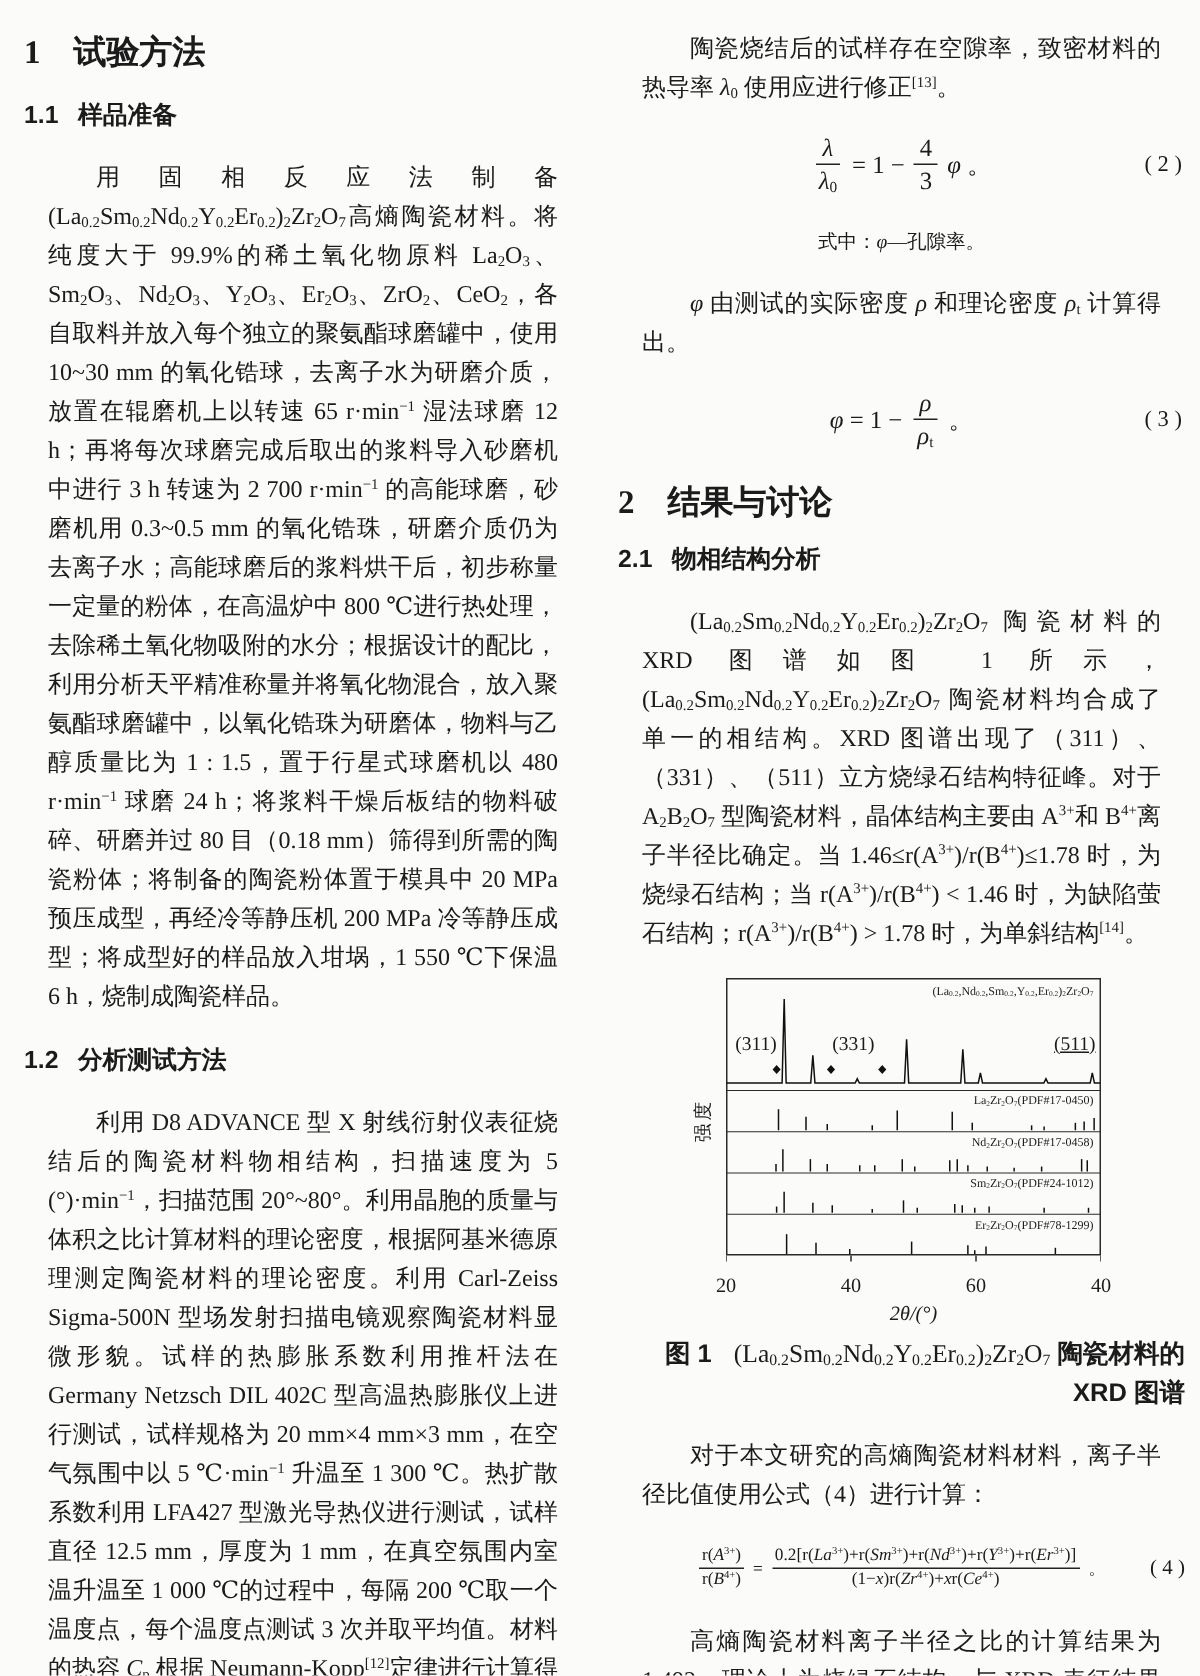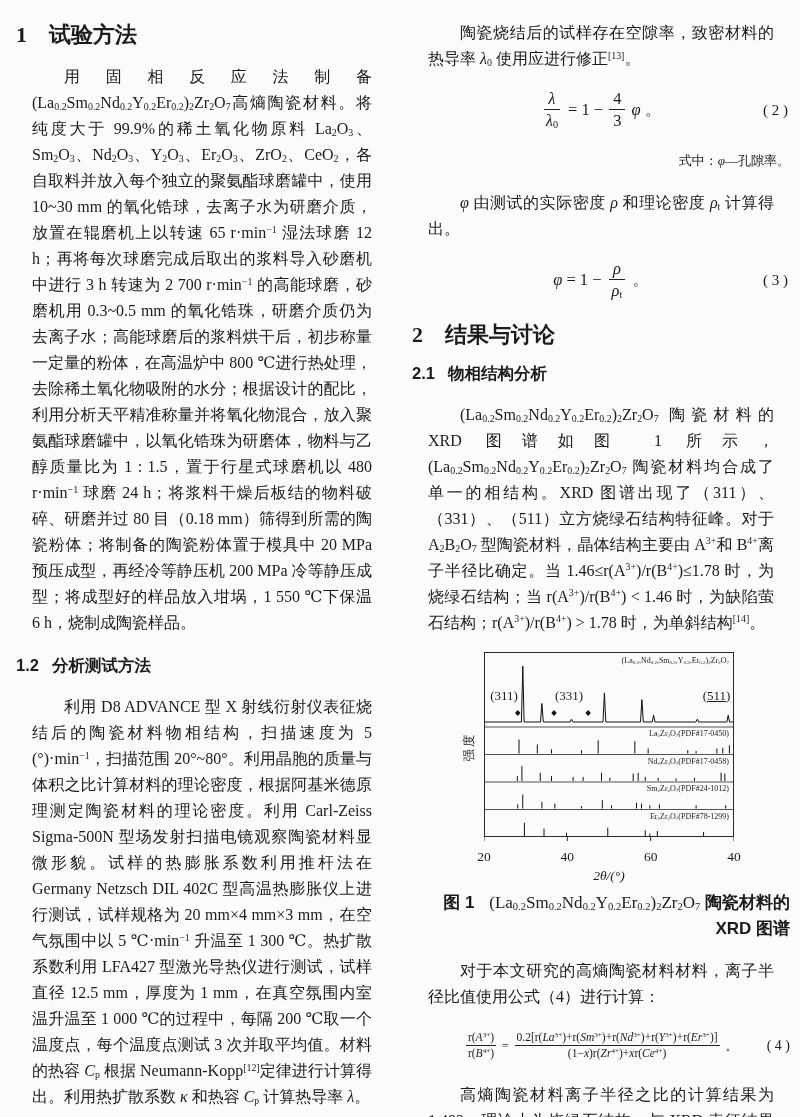--- a/index.html
+++ b/index.html
@@ -12,21 +12,21 @@
 
   .sec{display:flex;align-items:baseline;font-size:22px;font-weight:700;margin:0;text-align:left;}
   .sec .sec-n{margin-right:22px;}
   .sec1{padding-top:22px;margin-bottom:16px;}
   .sec2{margin:20px 0 12px;}
   .subsec{display:flex;align-items:baseline;font-family:"Liberation Sans","DejaVu Sans",sans-serif;
           font-size:16.5px;font-weight:700;margin:10px 0 8px;text-align:left;}
   .subsec .sec-n{margin-right:13px;}
 
   p.body{margin:16px;text-indent:2em;}
-  .note{font-size:13px;margin:12px 0 2px;text-align:right;text-indent:0;}
+  .note{font-size:13px;margin:12px 0 2px;text-align:center;text-indent:0;}
 
   .equation{position:relative;display:flex;align-items:center;justify-content:center;
             gap:5px;margin:16px 0;min-height:40px;font-size:16.5px;text-align:left;}
   .equation .eqnum{position:absolute;right:2px;top:50%;transform:translateY(-50%);font-size:15px;}
   .frac{display:inline-flex;flex-direction:column;align-items:center;line-height:1.3;margin:0 1px;}
   .frac .fn{display:block;padding:0 4px;border-bottom:1px solid #222;text-align:center;}
   .frac .fd{display:block;padding:0 4px;text-align:center;}
   .eq-simple{min-height:30px;margin:20px 0 14px;}
   .eq4{font-size:11.5px;gap:5px;margin:14px 0 10px;}
   .eq4 .frac .fn,.eq4 .frac .fd{padding:0 2px;}
@@ -55,20 +55,24 @@
 
 <div class="page">
 
   <div class="col col-left">
 
     <h1 class="sec sec1">
       <span class="sec-n">1</span>
       <span>试验方法</span>
     </h1>
 
+    <h2 class="subsec">
+      <span class="sec-n">1.1</span>
+      <span>样品准备</span>
+    </h2>
 
     <p class="body">用固相反应法制备(La<sub>0.2</sub>Sm<sub>0.2</sub>Nd<sub>0.2</sub>Y<sub>0.2</sub>Er<sub>0.2</sub>)<sub>2</sub>Zr<sub>2</sub>O<sub>7</sub>高熵陶瓷材料。将纯度大于 99.9%的稀土氧化物原料 La<sub>2</sub>O<sub>3</sub>、Sm<sub>2</sub>O<sub>3</sub>、Nd<sub>2</sub>O<sub>3</sub>、Y<sub>2</sub>O<sub>3</sub>、Er<sub>2</sub>O<sub>3</sub>、ZrO<sub>2</sub>、CeO<sub>2</sub>，各自取料并放入每个独立的聚氨酯球磨罐中，使用 10~30 mm 的氧化锆球，去离子水为研磨介质，放置在辊磨机上以转速 65 r·min<sup>−1</sup> 湿法球磨 12 h；再将每次球磨完成后取出的浆料导入砂磨机中进行 3 h 转速为 2 700 r·min<sup>−1</sup> 的高能球磨，砂磨机用 0.3~0.5 mm 的氧化锆珠，研磨介质仍为去离子水；高能球磨后的浆料烘干后，初步称量一定量的粉体，在高温炉中 800 ℃进行热处理，去除稀土氧化物吸附的水分；根据设计的配比，利用分析天平精准称量并将氧化物混合，放入聚氨酯球磨罐中，以氧化锆珠为研磨体，物料与乙醇质量比为 1 : 1.5，置于行星式球磨机以 480 r·min<sup>−1</sup> 球磨 24 h；将浆料干燥后板结的物料破碎、研磨并过 80 目（0.18 mm）筛得到所需的陶瓷粉体；将制备的陶瓷粉体置于模具中 20 MPa 预压成型，再经冷等静压机 200 MPa 冷等静压成型；将成型好的样品放入坩埚，1 550 ℃下保温 6 h，烧制成陶瓷样品。</p>
 
     <h2 class="subsec">
       <span class="sec-n">1.2</span>
       <span>分析测试方法</span>
     </h2>
 
     <p class="body">利用 D8 ADVANCE 型 X 射线衍射仪表征烧结后的陶瓷材料物相结构，扫描速度为 5 (°)·min<sup>−1</sup>，扫描范围 20°~80°。利用晶胞的质量与体积之比计算材料的理论密度，根据阿基米德原理测定陶瓷材料的理论密度。利用 Carl-Zeiss Sigma-500N 型场发射扫描电镜观察陶瓷材料显微形貌。试样的热膨胀系数利用推杆法在 Germany Netzsch DIL 402C 型高温热膨胀仪上进行测试，试样规格为 20 mm×4 mm×3 mm，在空气氛围中以 5 ℃·min<sup>−1</sup> 升温至 1 300 ℃。热扩散系数利用 LFA427 型激光导热仪进行测试，试样直径 12.5 mm，厚度为 1 mm，在真空氛围内室温升温至 1 000 ℃的过程中，每隔 200 ℃取一个温度点，每个温度点测试 3 次并取平均值。材料的热容 <i>C</i><sub>p</sub> 根据 Neumann-Kopp<sup>[12]</sup>定律进行计算得出。利用热扩散系数 <i>κ</i> 和热容 <i>C</i><sub>p</sub> 计算热导率 <i>λ</i>。</p>
 

